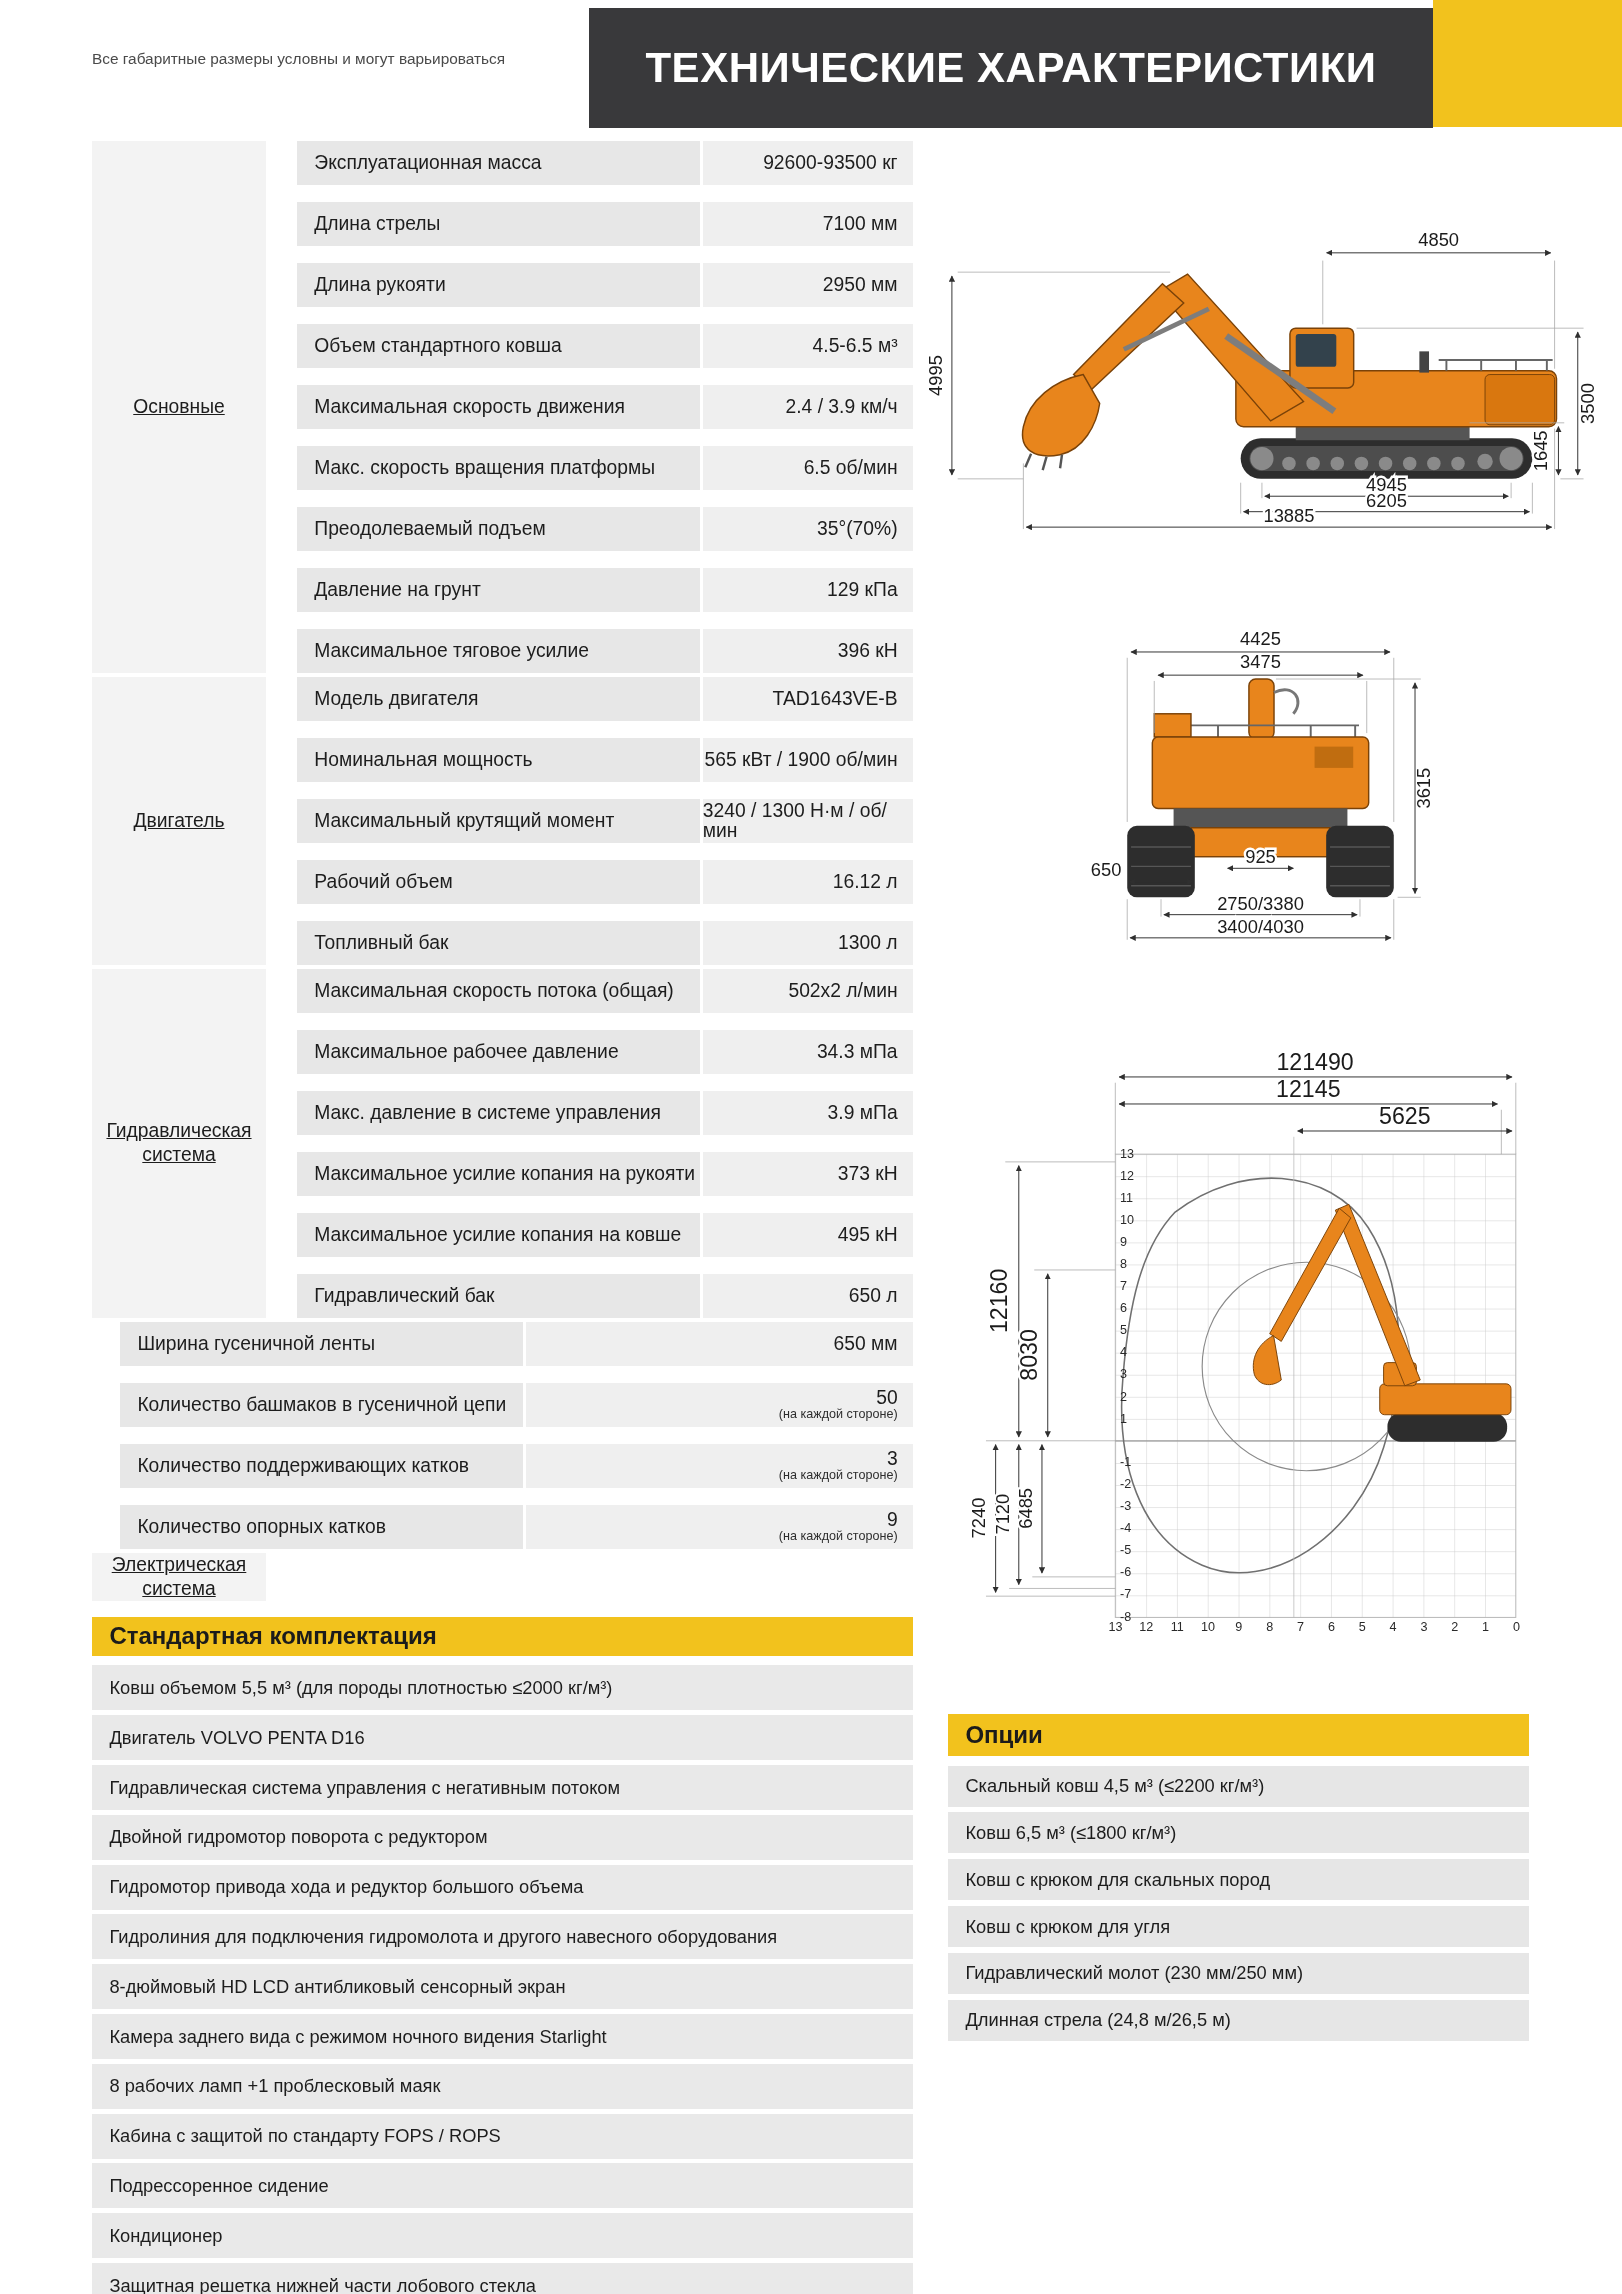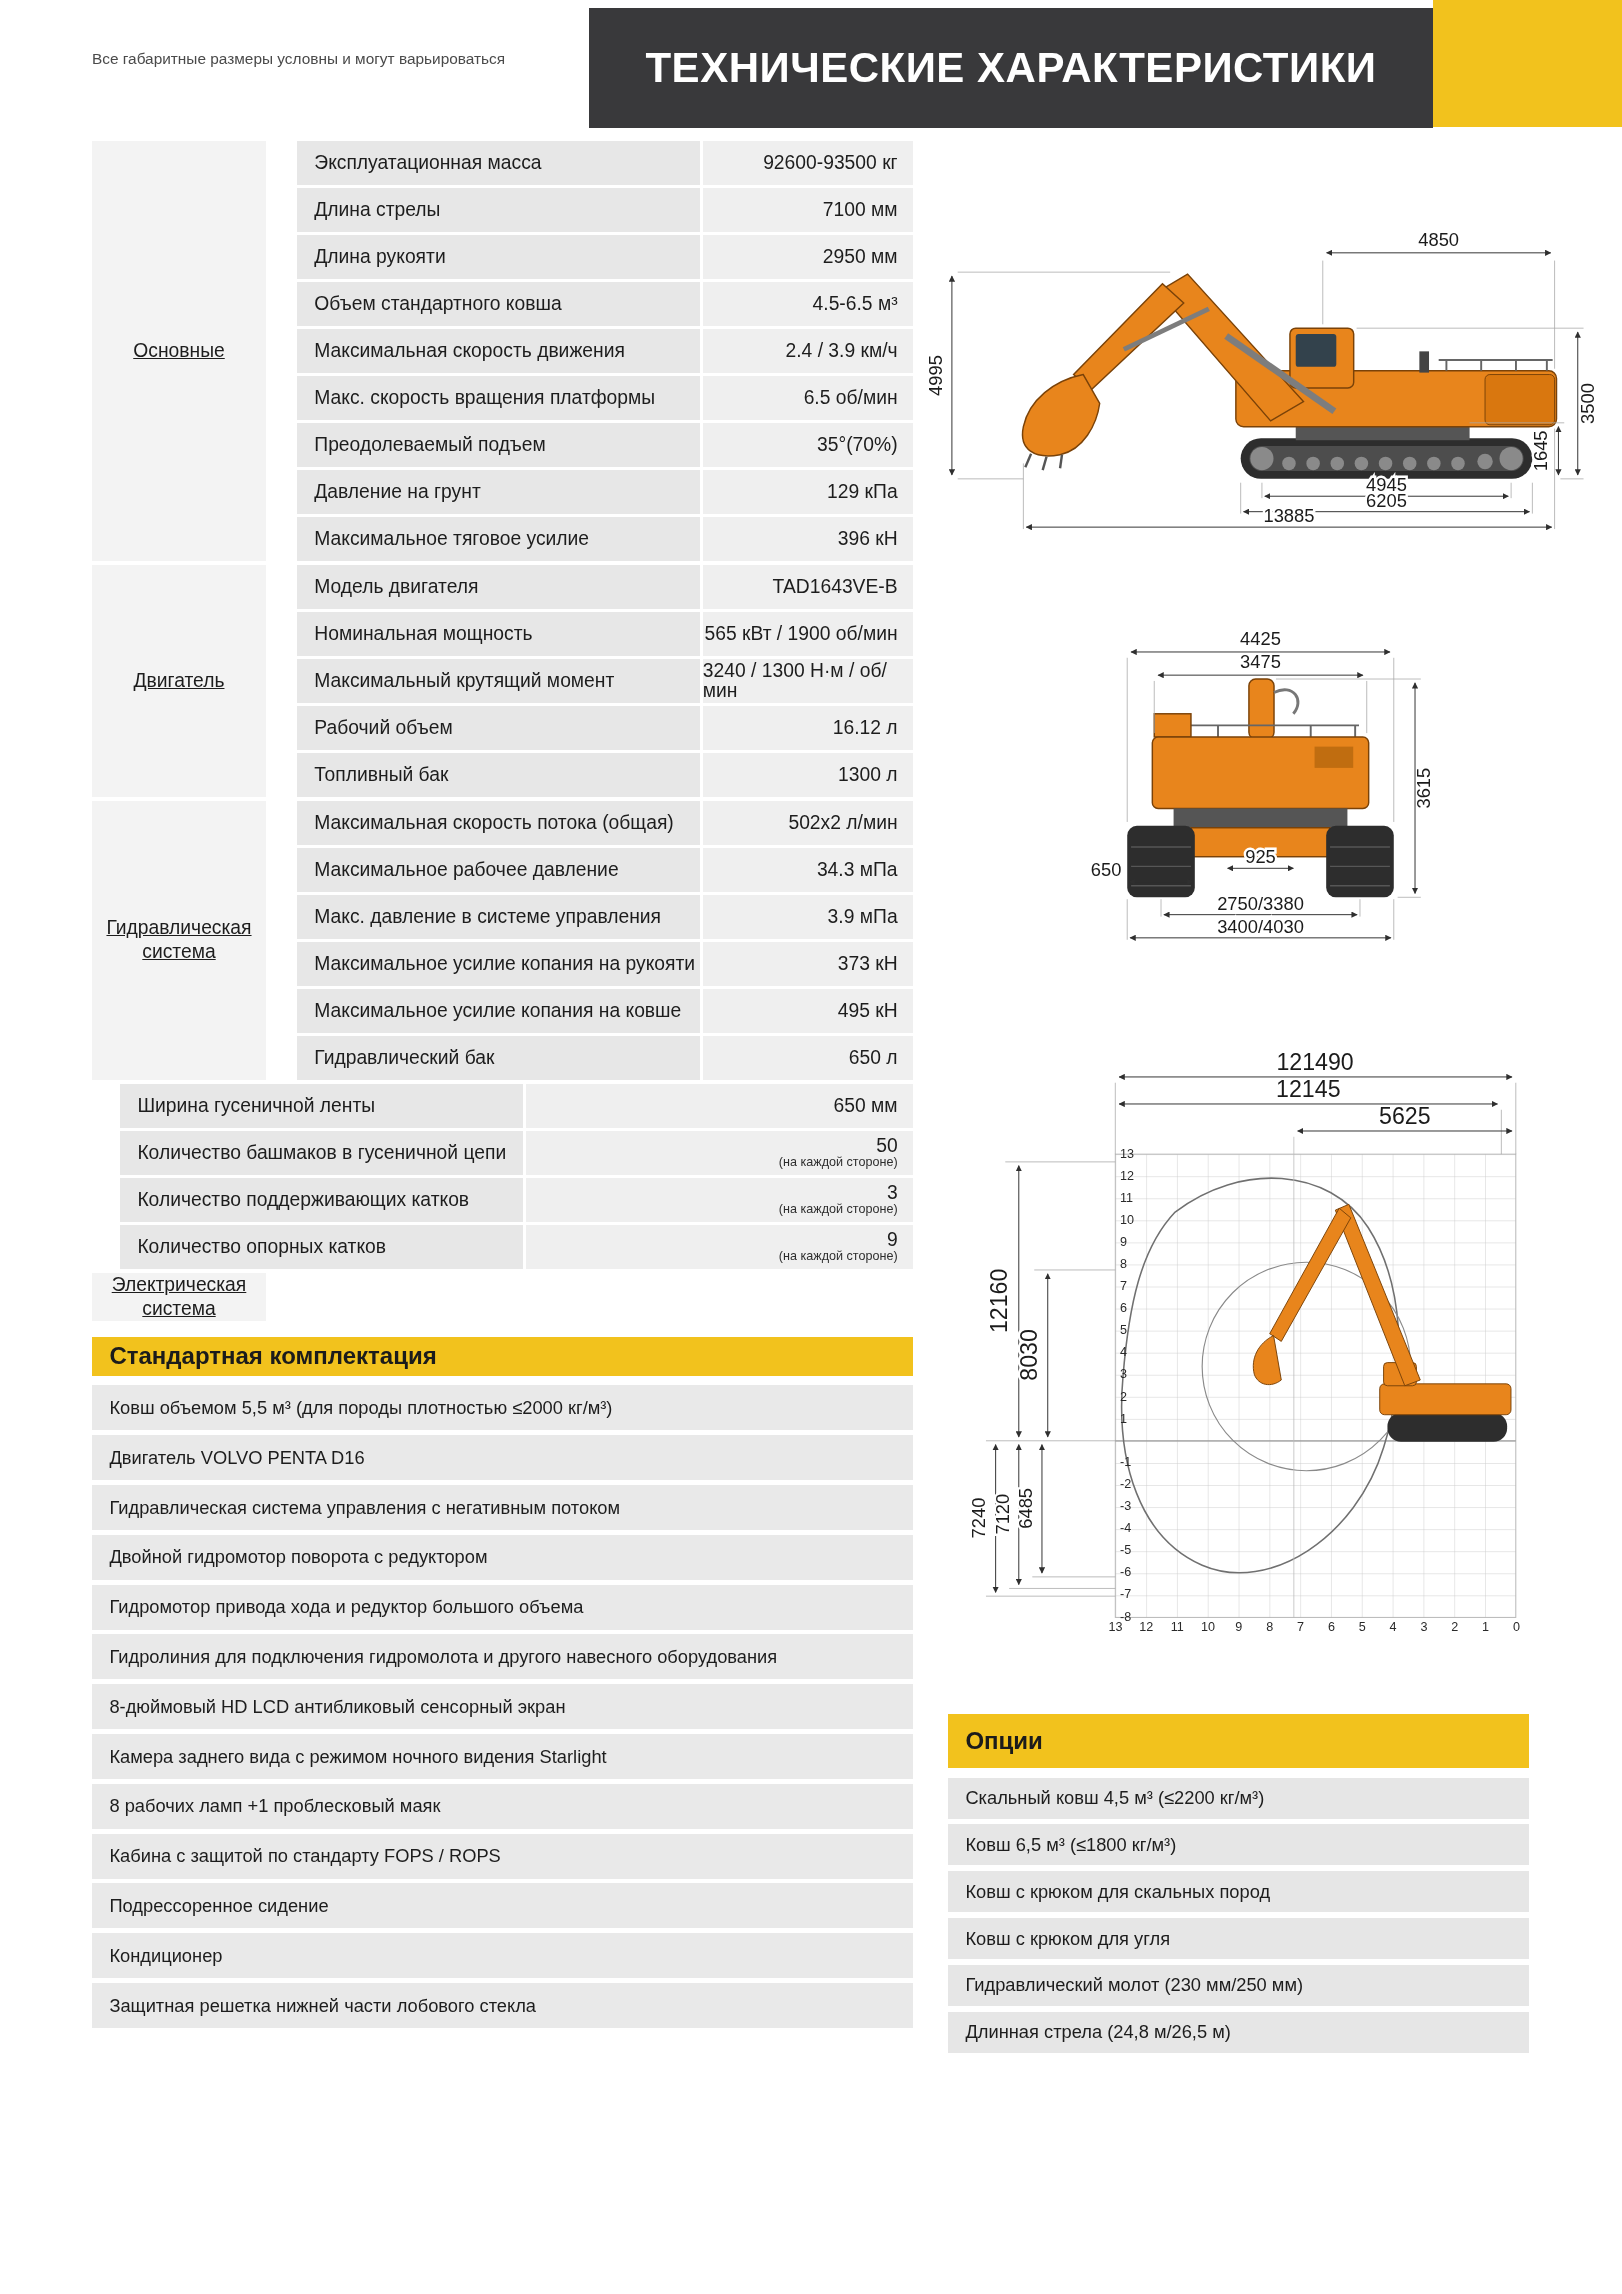--- a/index.html
+++ b/index.html
@@ -11,39 +11,39 @@
   .title-bar{position:absolute;left:589px;top:7.7px;width:844px;height:120px;background:#39393b;
              display:flex;align-items:center;justify-content:center;}
   .title-bar h1{margin:0;font-size:42px;font-weight:700;color:#ffffff;letter-spacing:0.5px;white-space:nowrap;}
   .yellow-block{position:absolute;left:1433px;top:0;width:189px;height:127px;background:#F2C21D;}
 
   
   .left-col{position:absolute;left:92px;top:141px;width:821px;}
   .spec-group{display:flex;margin-bottom:3.9px;}
   .group-cell{flex:0 0 174px;margin-right:2.9px;background:#f3f3f3;display:flex;align-items:center;
               justify-content:center;text-align:center;font-size:19.3px;padding:0 11.6px;box-sizing:border-box;line-height:1.25;text-decoration:underline;}
-  .group-rows{flex:1;display:flex;flex-direction:column;gap:3px;padding-left:28px;}
+  .group-rows{flex:1;display:flex;flex-direction:column;gap:17px;padding-left:28px;}
   .spec-row{display:flex;gap:2.9px;height:44px;}
   .cell{box-sizing:border-box;}
   .cell.label{flex:0 0 403px;background:#e7e7e7;display:flex;align-items:center;padding-left:17.4px;font-size:19.3px;}
   .cell.value{flex:1;background:#efefef;display:flex;flex-direction:column;align-items:flex-end;
               justify-content:center;padding-right:15.4px;font-size:19.3px;line-height:1.05;}
   .cell.value .n{font-size:12.6px;color:#2e2e2e;}
   .cell.value .n:empty{display:none;}
 
   
   .sec-header{background:#F2C21D;height:39px;display:flex;align-items:center;padding-left:17.4px;
               font-size:24px;font-weight:700;color:#1b1b1b;}
   .standard{margin-top:16px;}
   .items{margin-top:9.7px;display:flex;flex-direction:column;}
   .list-item{background:#e9e9e9;height:45px;display:flex;align-items:center;padding-left:17.4px;
              font-size:18.3px;margin-bottom:4.8px;}
 
   .options{position:absolute;left:948px;top:1714px;width:581px;}
-  .options .sec-header{height:54px;}
+  .options .sec-header{height:42px;}
   .options .list-item{height:41px;margin-bottom:5.8px;background:#e6e6e6;}
 
   
   .diag{position:absolute;}
   svg text{font-family:"Liberation Sans",sans-serif;font-size:19px;fill:#1b1b1b;}
   svg text.big{font-size:24px;}
   svg .halo{paint-order:stroke;stroke:#ffffff;stroke-width:5px;}
   svg .dim-line{stroke:#2f2f2f;stroke-width:1;fill:none;}
   svg .ext{stroke:#a8a8a8;stroke-width:0.8;}
 

